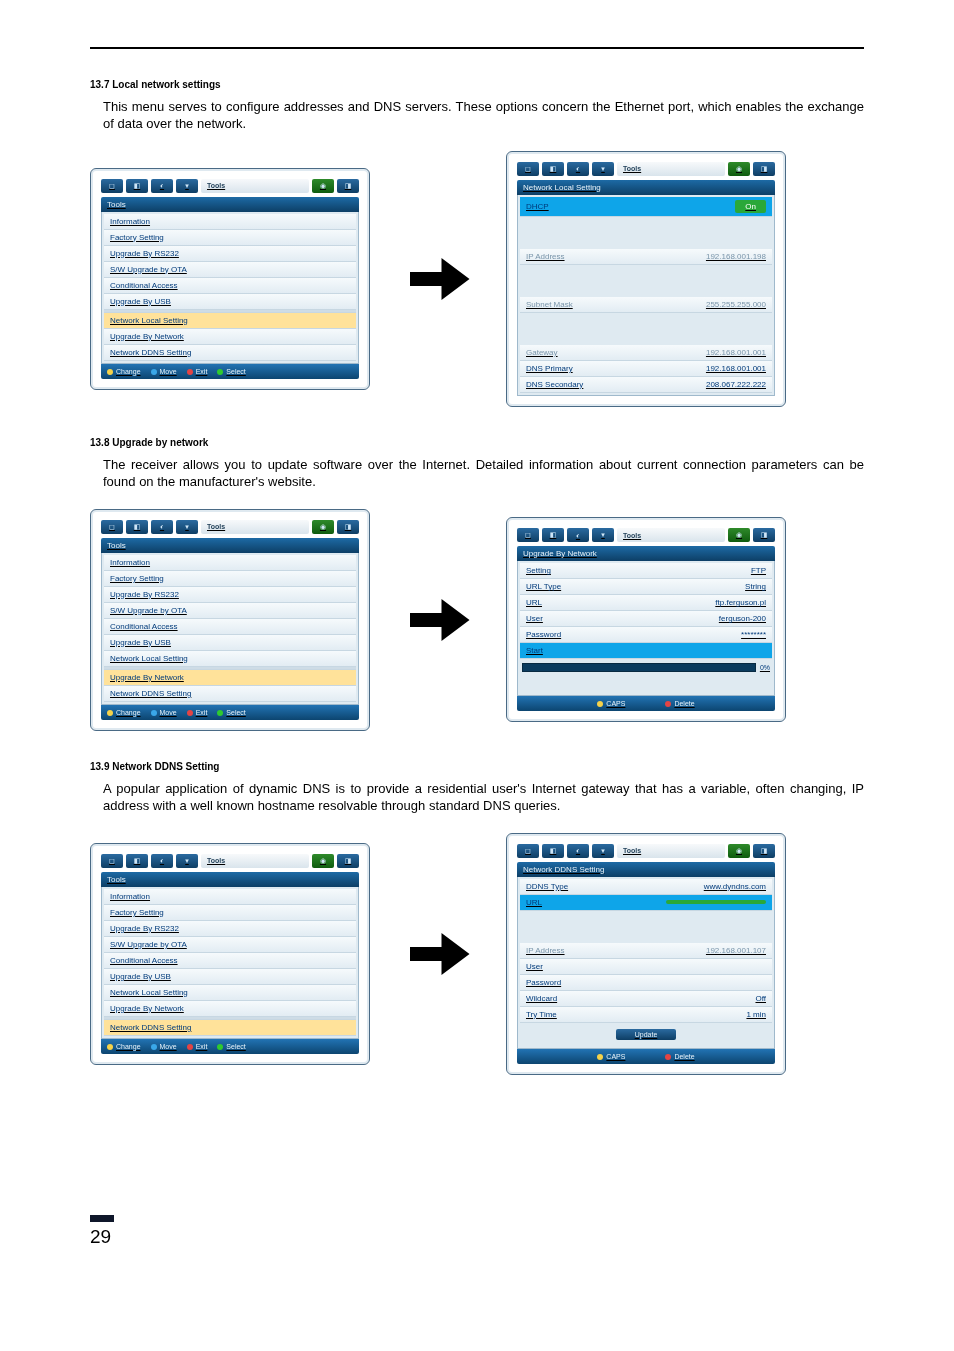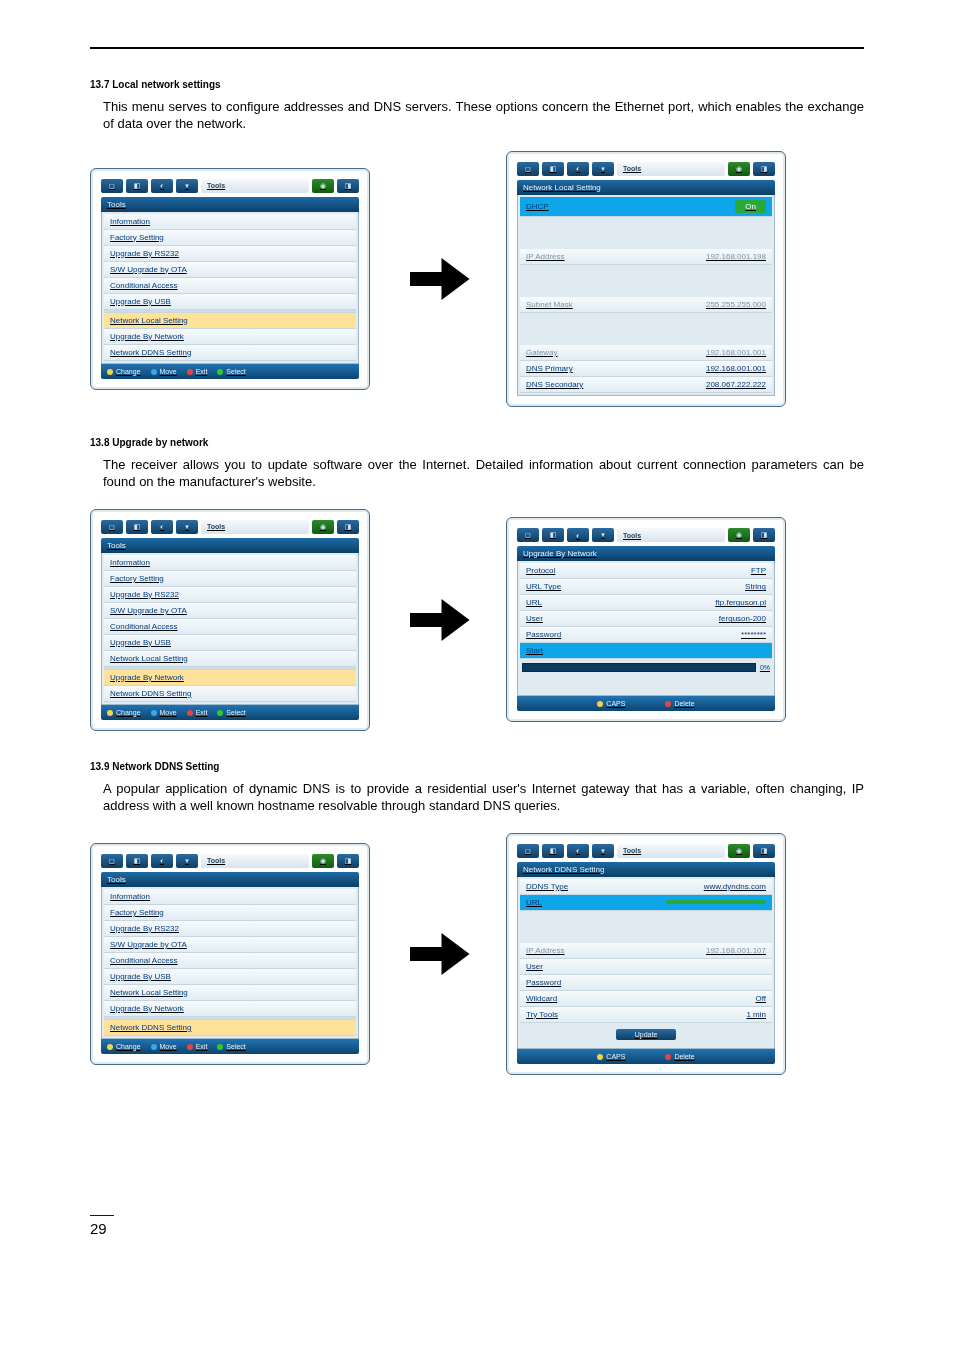--- a/index.html
+++ b/index.html
@@ -124,22 +124,22 @@
   .arrow {
     width: 80px;
     display:flex;
     align-items:center;
     justify-content:center;
   }
   .arrow svg { width:70px; height:70px; }
 
   .page-num {
     margin-top: 140px;
-    font-size: 15px;
-    border-top: 1px solid #0f172a;
+    font-size: 19px;
+    border-top: 7px solid #0f172a;
     padding-top: 4px;
     width: 24px;
   }
 </style>
 </head>
 <body>
 
 <hr class="top-rule">
 
 <h2>13.7 Local network settings</h2>
@@ -271,21 +271,21 @@
       <div class="ss-tab">◧</div>
       <div class="ss-tab">◐</div>
       <div class="ss-tab">▾</div>
       <div class="ss-tab wide">Tools</div>
       <div class="ss-tab green">◉</div>
       <div class="ss-tab">◨</div>
     </div>
     <div class="ss-subheader">Upgrade By Network</div>
     <div class="ss-detail-body">
       <div class="ss-row">
-        <span class="lbl">Protocol</span>
+        <span class="lbl">Setting</span>
         <span class="val">FTP</span>
       </div>
       <div class="ss-row">
         <span class="lbl">URL Type</span>
         <span class="val">String</span>
       </div>
       <div class="ss-row">
         <span class="lbl">URL</span>
         <span class="val">ftp.ferguson.pl</span>
       </div>
@@ -384,21 +384,21 @@
       </div>
       <div class="ss-row">
         <span class="lbl">Password</span>
         <span class="val"></span>
       </div>
       <div class="ss-row">
         <span class="lbl">Wildcard</span>
         <span class="val">Off</span>
       </div>
       <div class="ss-row">
-        <span class="lbl">Try Tools</span>
+        <span class="lbl">Try Time</span>
         <span class="val">1 min</span>
       </div>
       <div class="ss-upbtn">Update</div>
     </div>
     <div class="ss-footer" style="justify-content:center; gap:40px;">
       <span><span class="dot y"></span><span>CAPS</span></span>
       <span><span class="dot r"></span><span>Delete</span></span>
     </div>
   </div>
 </div>

